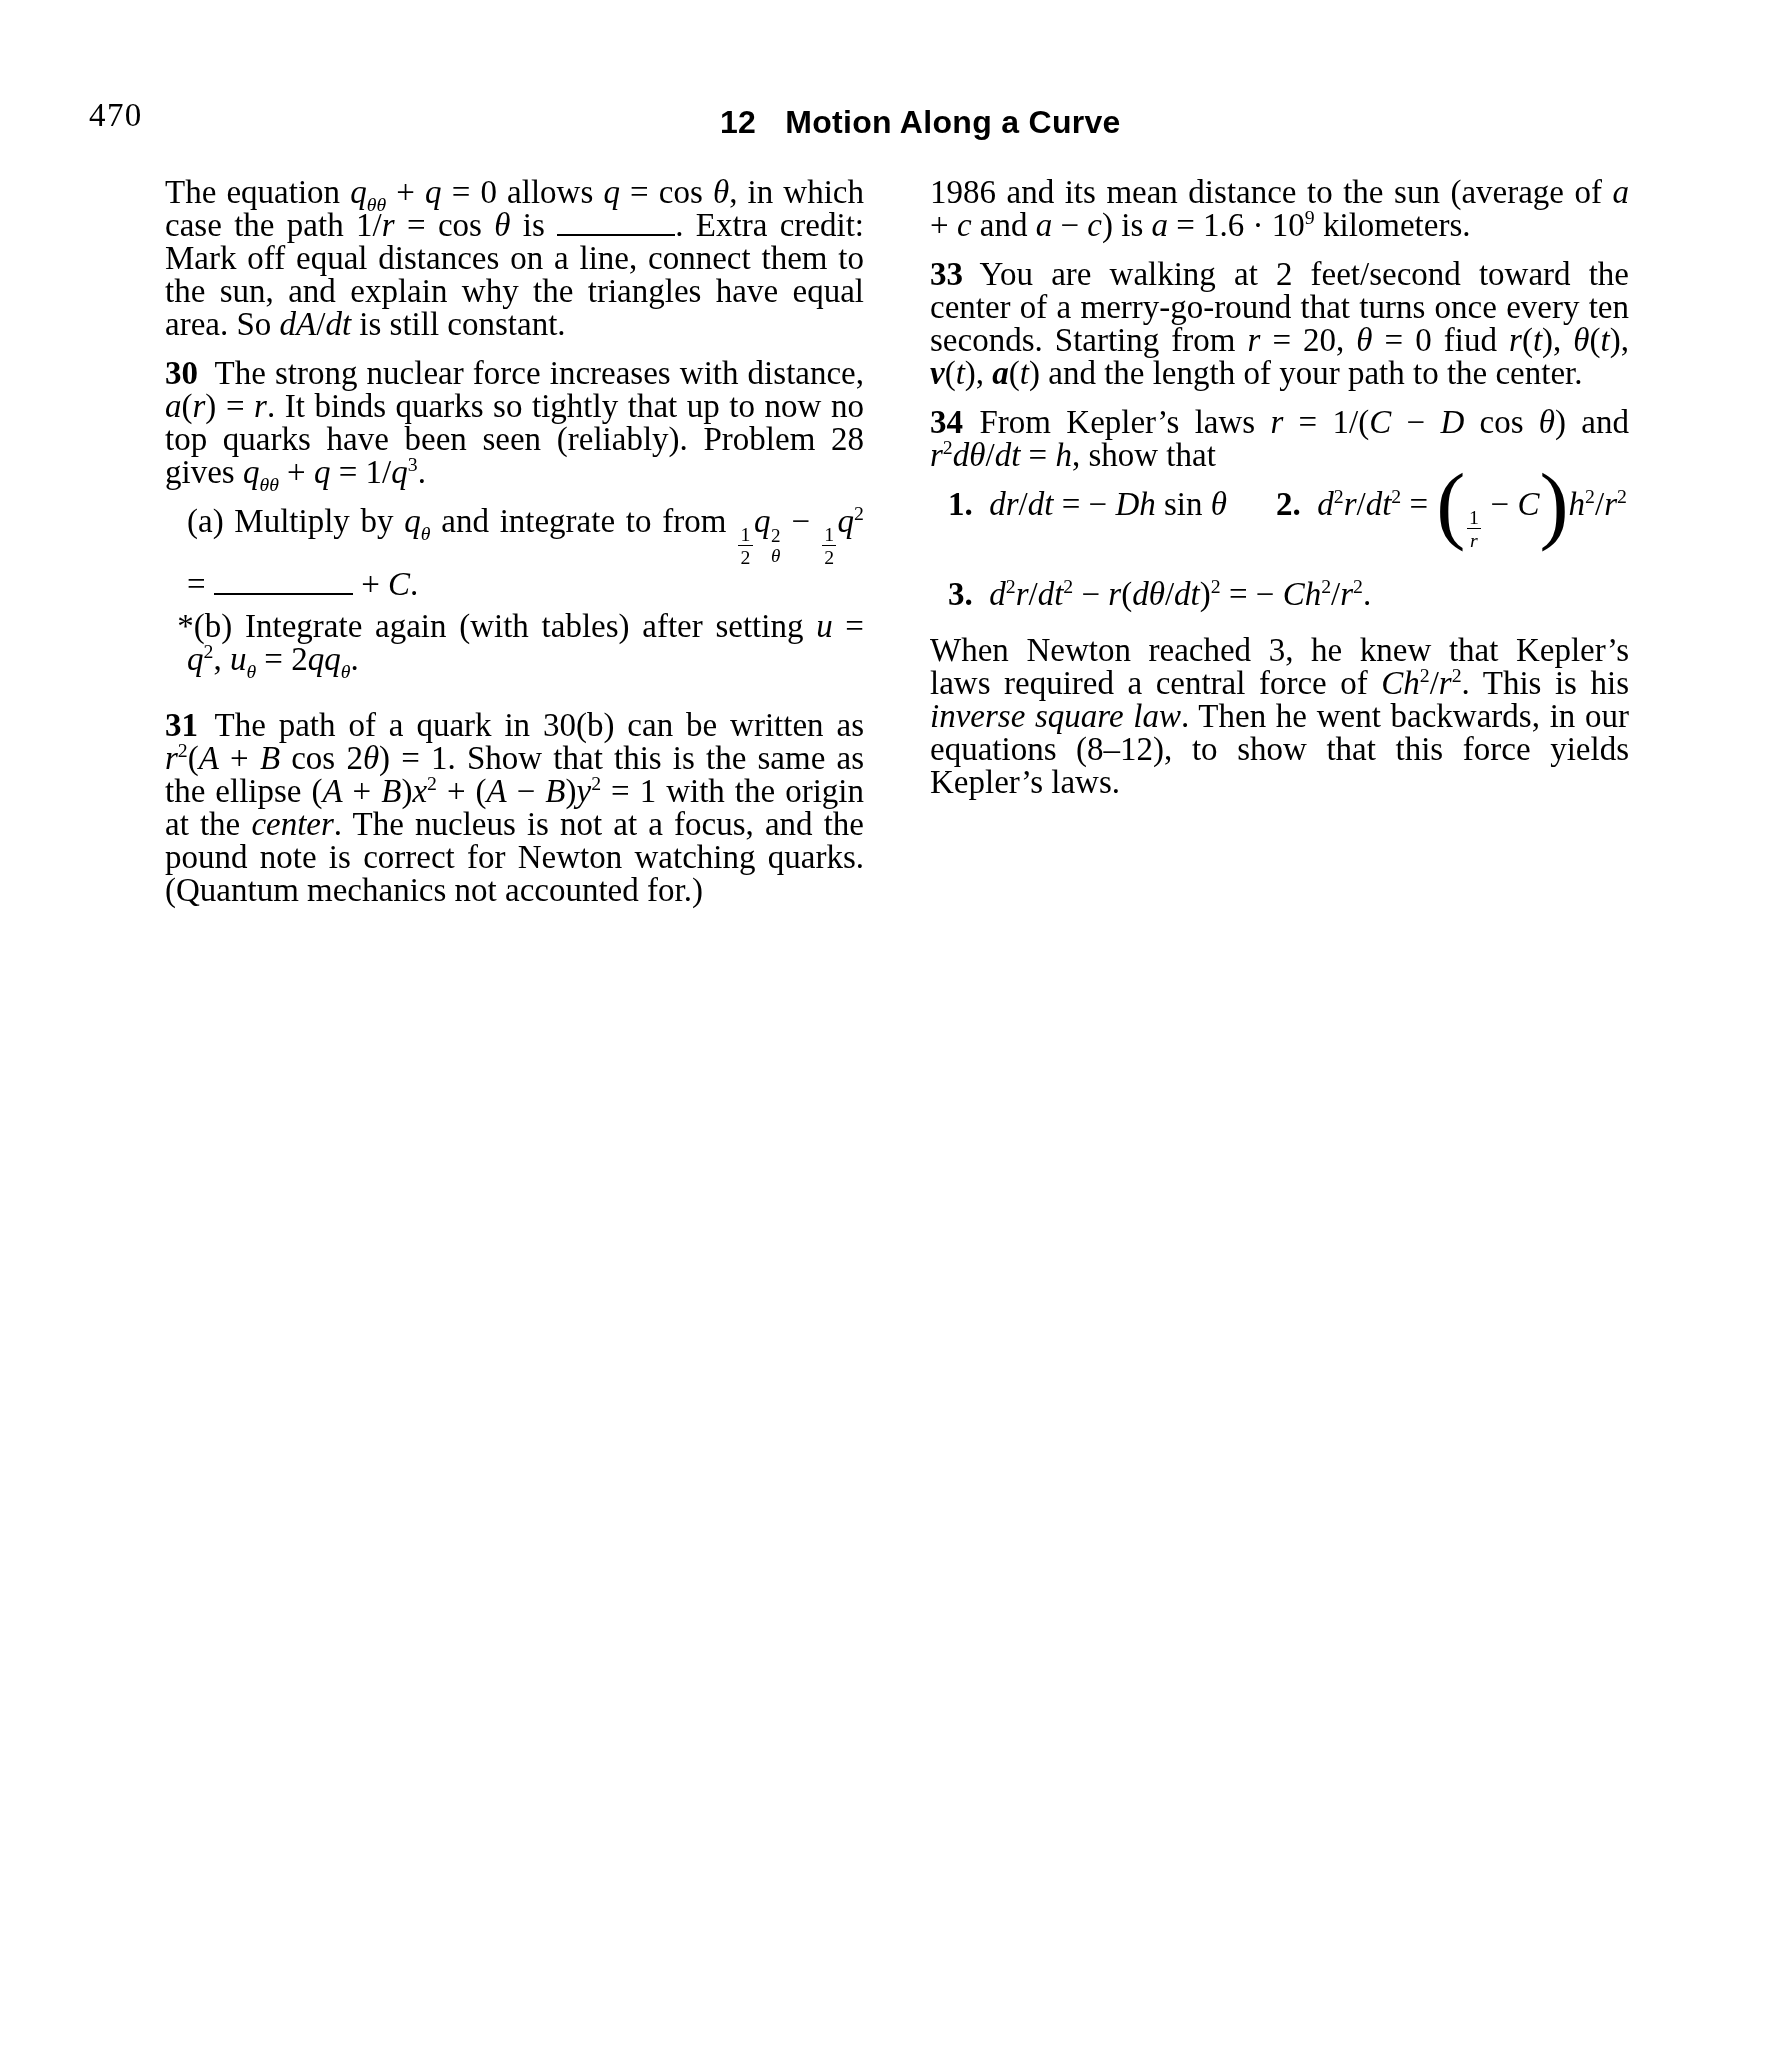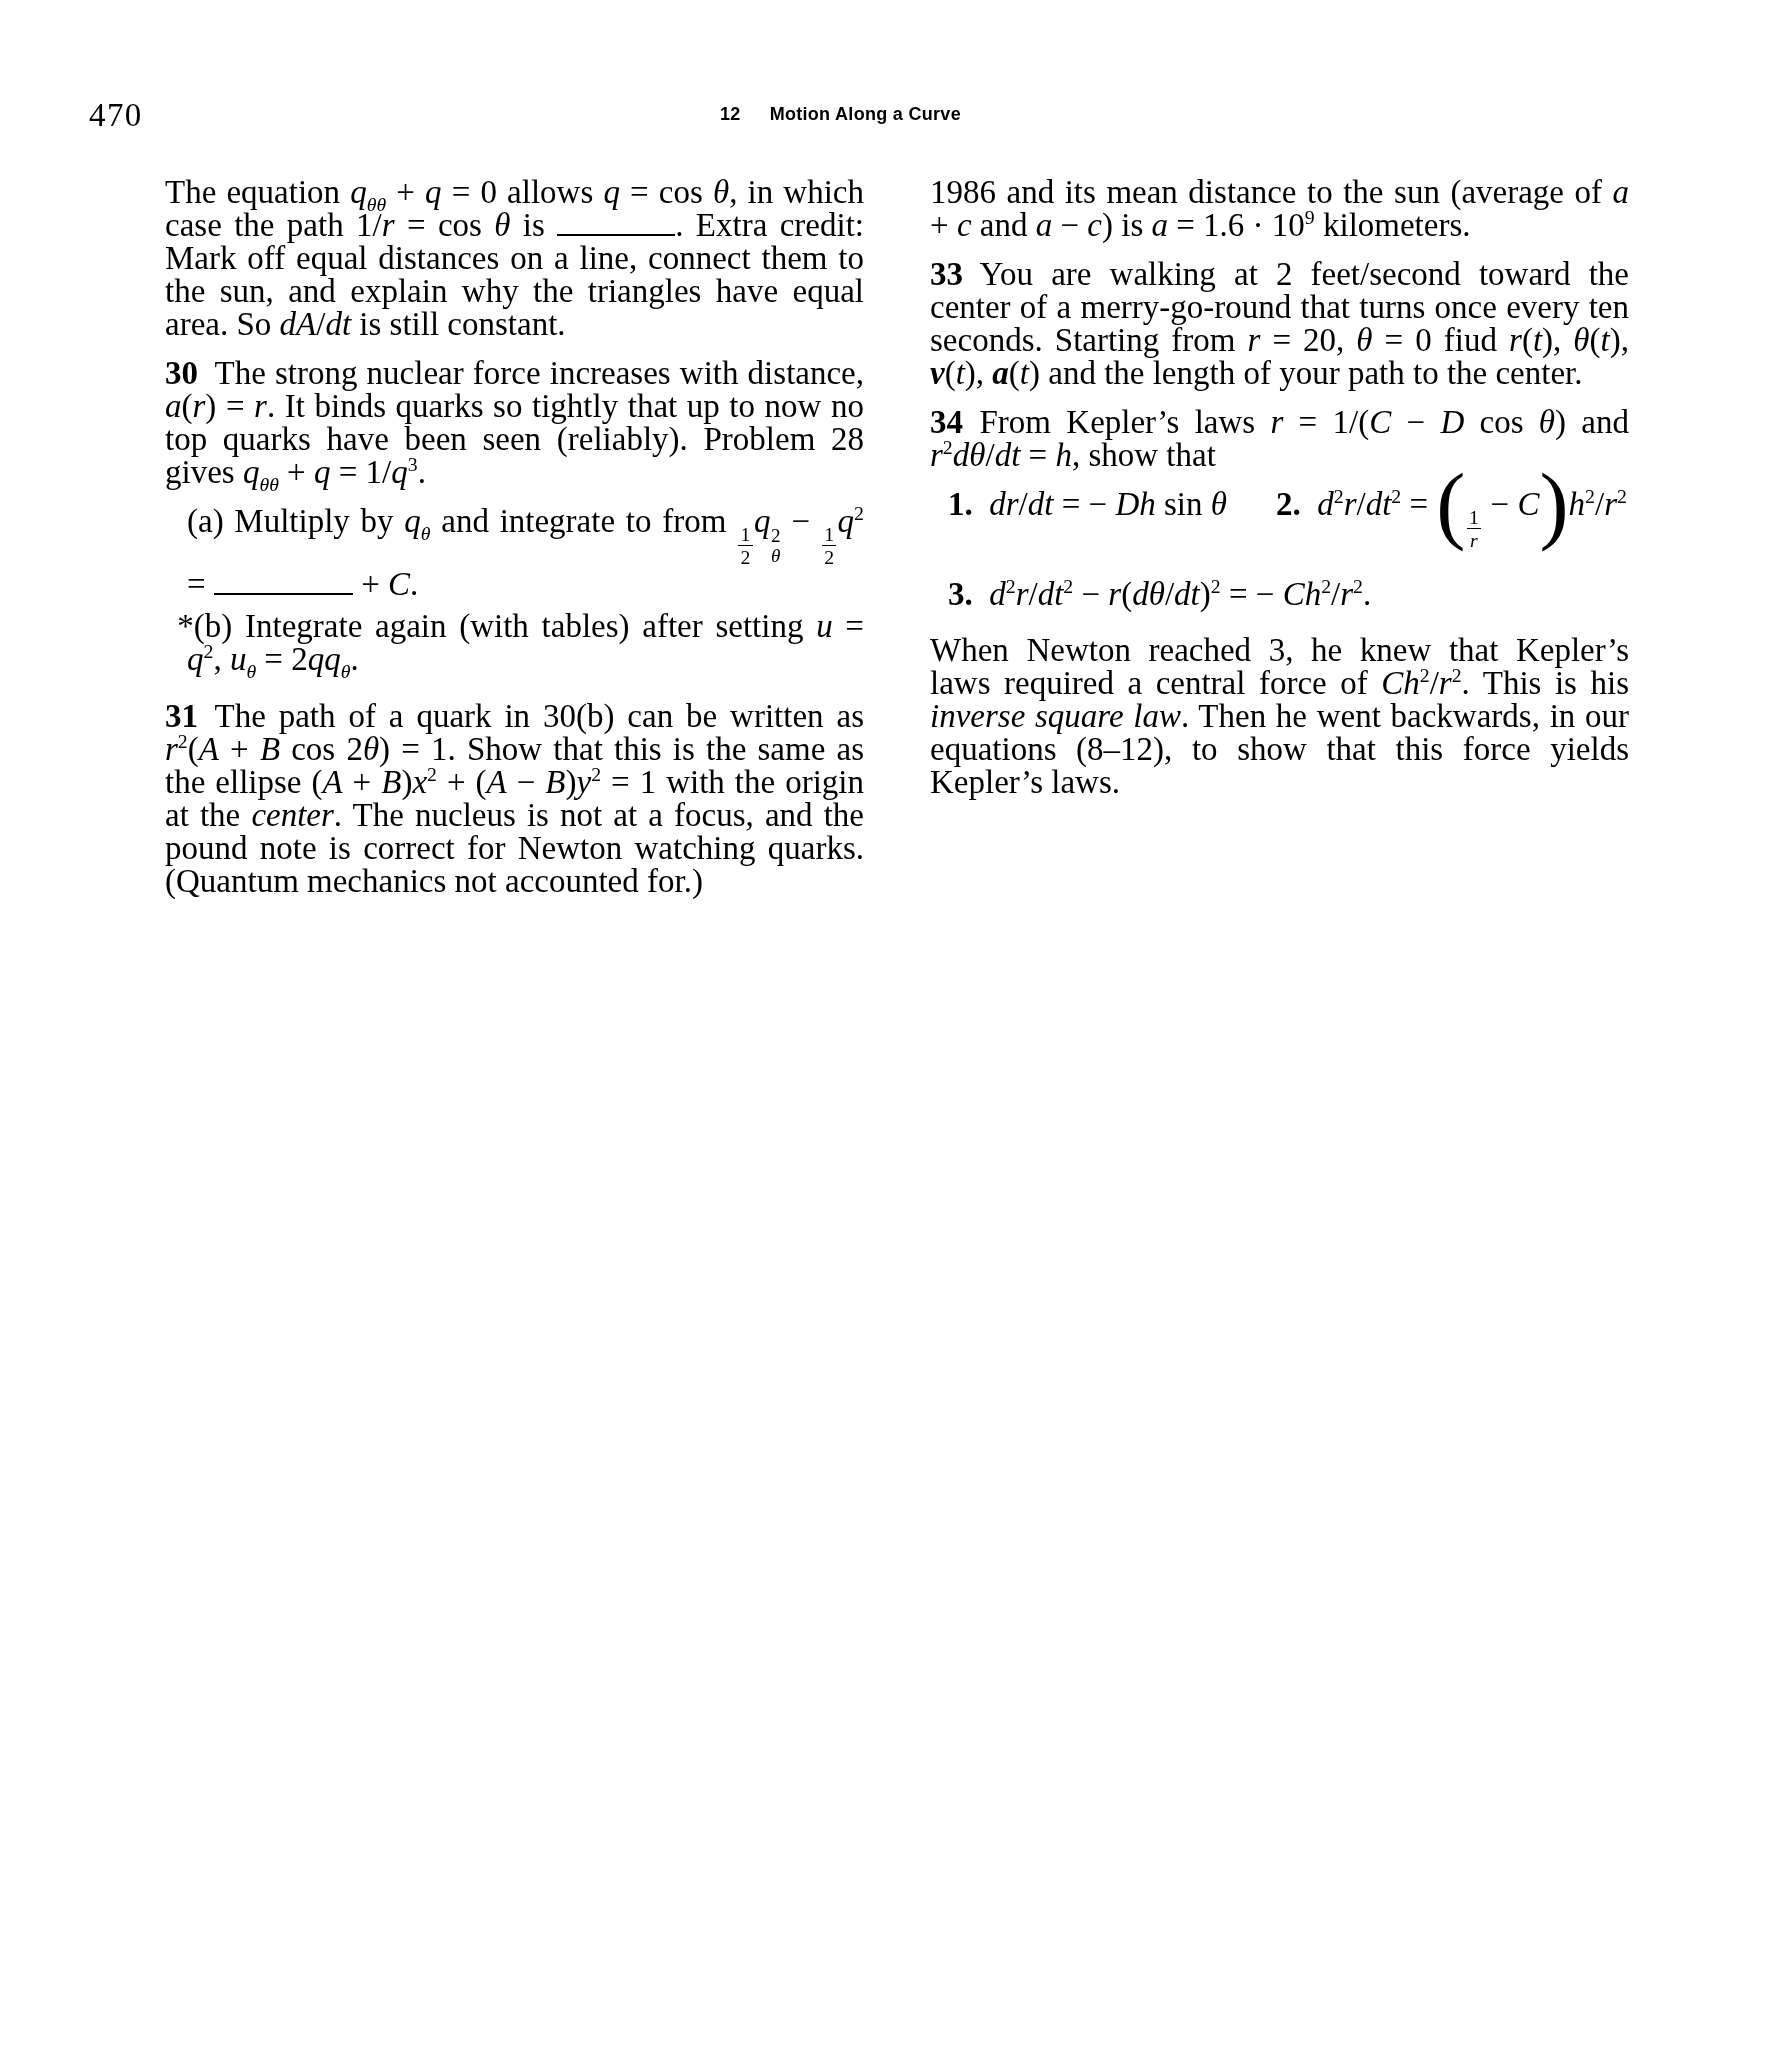--- a/index.html
+++ b/index.html
@@ -19,40 +19,40 @@
     font-size:33px;
     font-weight:400;
     letter-spacing:1.4px;
   }
   .header{
     position:absolute;
     left:720px;
     top:104px;
     font-family:"Liberation Sans", sans-serif;
     font-weight:bold;
-    font-size:18px;
+    font-size:32px;
     letter-spacing:0.3px;
   }
   .hnum{margin-right:29px;}
   .columns{
     position:absolute;
     left:165px;
     top:176px;
     display:flex;
     gap:66px;
   }
   .col{width:699px;}
   .para{
     font-size:33px;
     line-height:33px;
     text-align:justify;
     margin:0 0 16px 0;
   }
   .para.item{margin-left:22px;margin-bottom:8.3px;}
-  .para.itemlast{margin-left:22px;margin-bottom:24px;}
+  .para.itemlast{margin-left:22px;margin-bottom:33px;}
   .para.star{text-indent:-9.7px;}
   .para.eq{margin-left:18px;text-align:left;}
   .para.eqtall{margin:15.3px 0 26.4px 18px;}
   .para.eq3{margin:0 0 23.6px 18px;}
   .i{font-style:italic;}
   .b{font-weight:bold;}
   .sup{vertical-align:super;font-size:60%;line-height:0;}
   .sub{vertical-align:sub;font-size:60%;line-height:0;}
   .gap{display:inline-block;}
   .blank{

